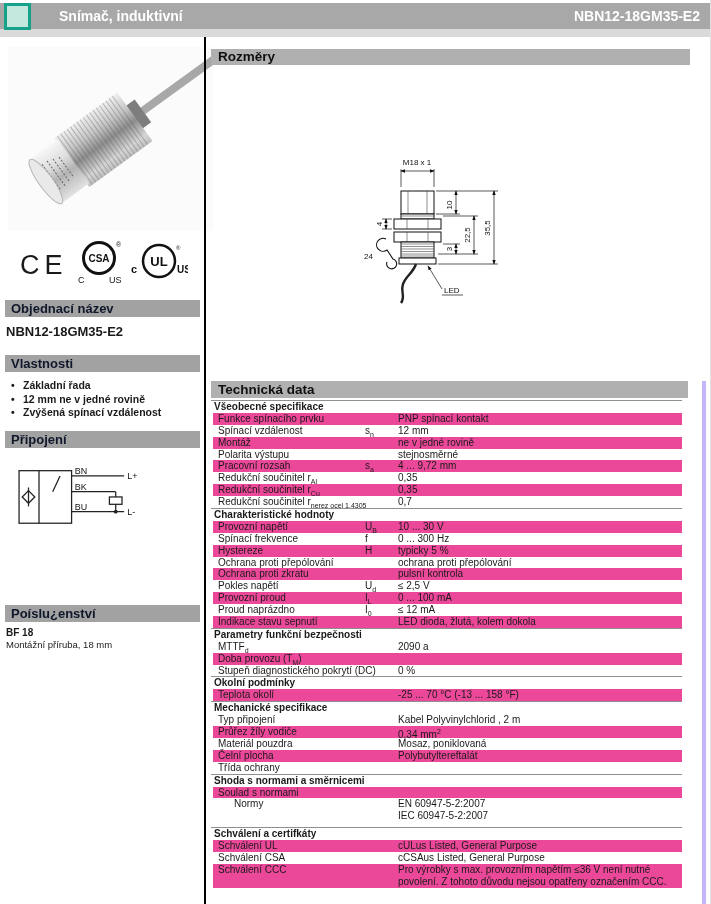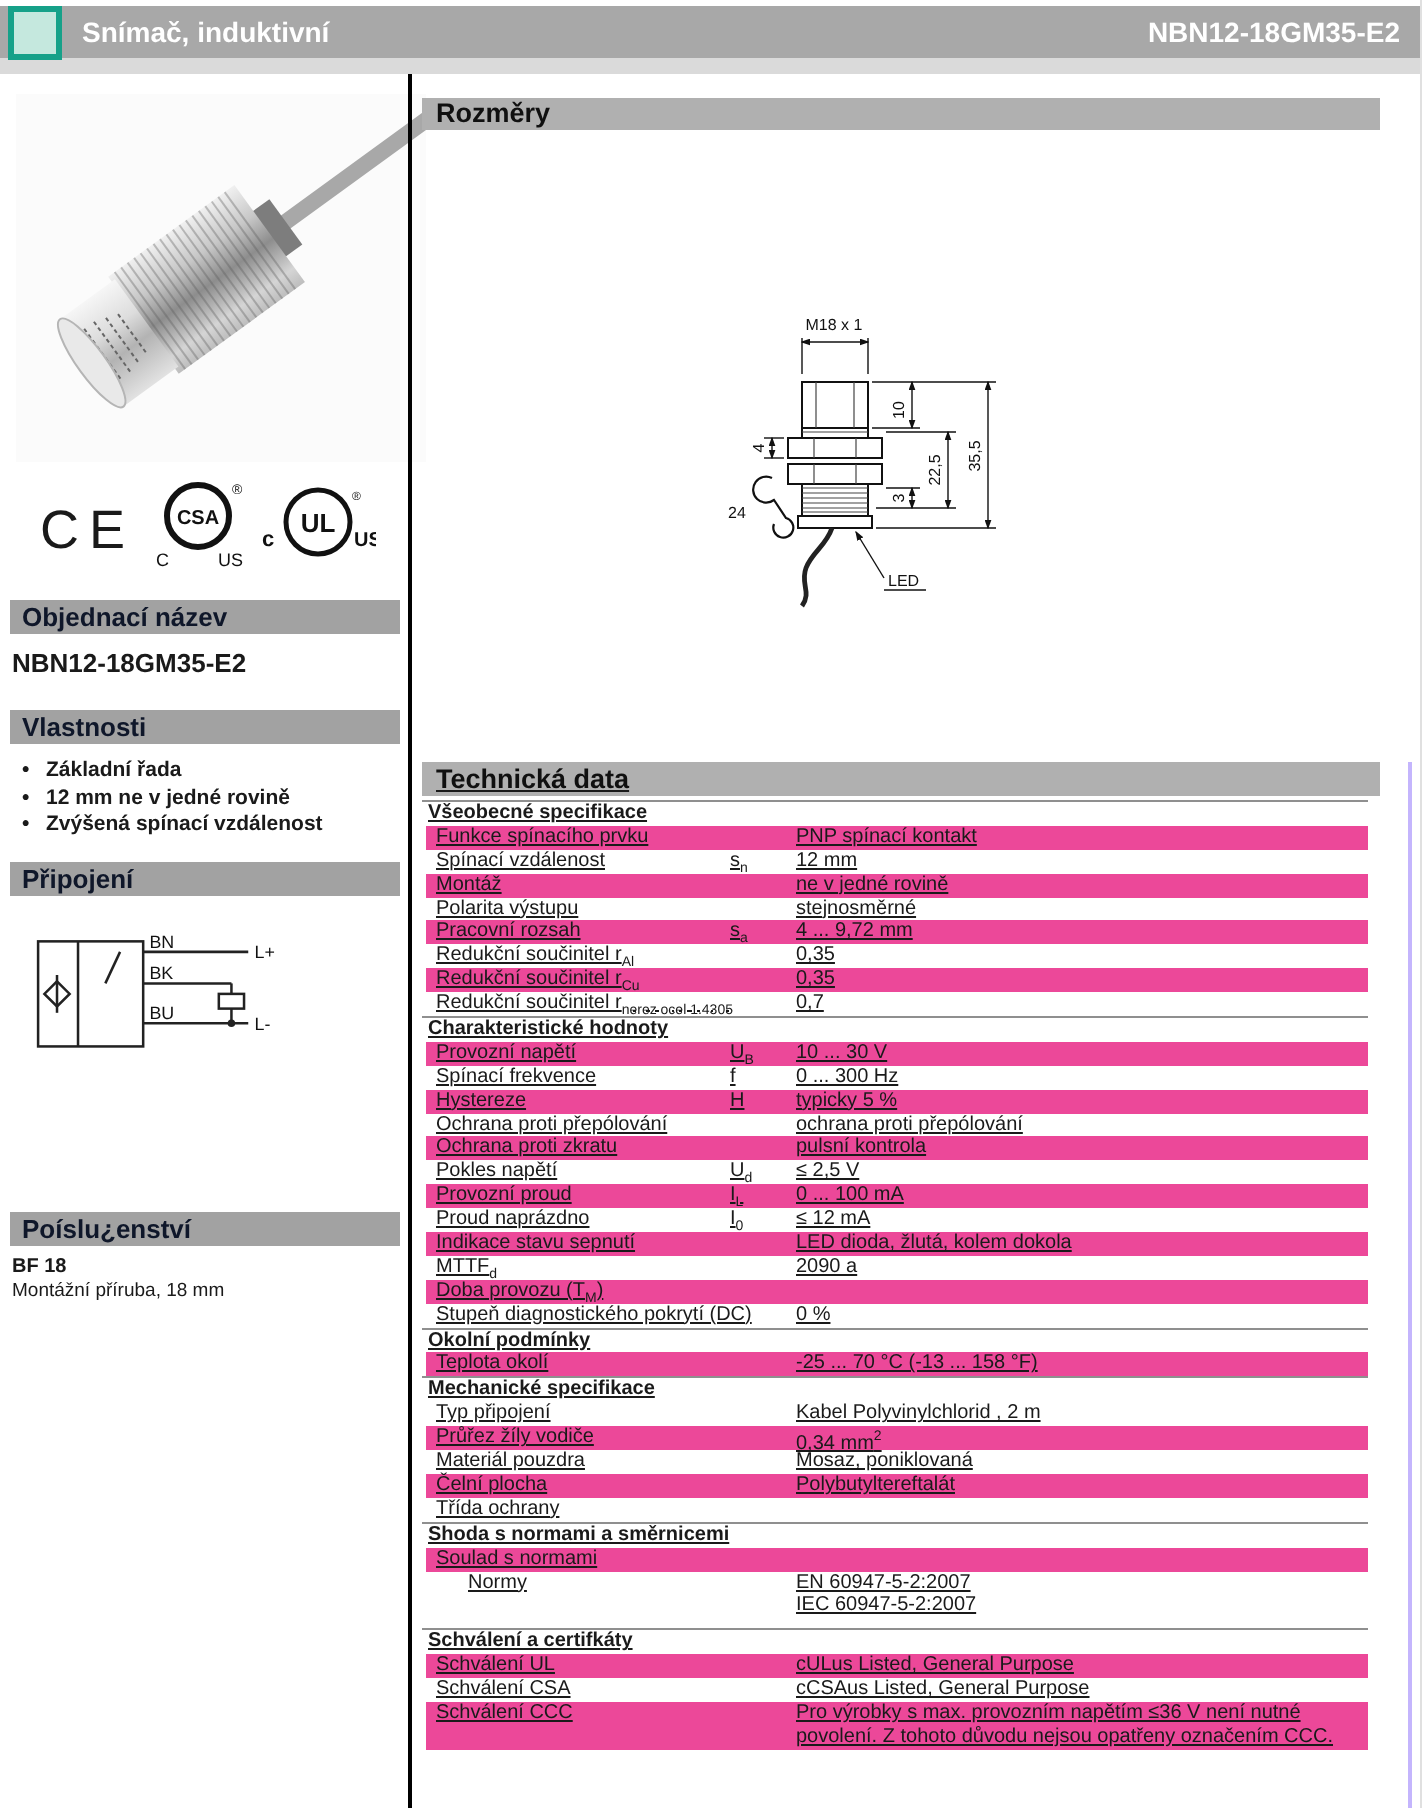--- a/index.html
+++ b/index.html
@@ -1,19 +1,19 @@
 <!DOCTYPE html>
 <html><head>
 <meta charset="utf-8">
 <style>
   html,body{margin:0;padding:0;background:#fff;}
   .page{width:711px;height:904px;position:relative;background:#fff;overflow:hidden;
         font-family:"Liberation Sans",sans-serif;color:#1a1a1a;border-right:1px solid #e0e0e0;box-sizing:border-box;}
   
-  .topbar{margin-top:3px;height:26px;background:#a8a8a8;display:flex;align-items:center;}
+  .topbar{margin-top:3px;height:26px;background:#a8a8a8;display:flex;align-items:center;gap:18px;}
   .cube{width:21px;height:21px;background:#c5e8de;border:3px solid #16a189;margin-left:4px;flex:none;}
   .t-left{color:#fff;font-weight:bold;font-size:14px;margin-left:10px;}
   .t-right{color:#fff;font-weight:bold;font-size:14px;margin-left:auto;margin-right:10px;}
   .substrip{height:8px;background:#dadada;}
   
   .columns{display:flex;align-items:stretch;height:867px;}
   .left-col{width:204px;flex:none;border-radius:29px;}
   .right-col{flex:1;border-left:2px solid #000;display:flex;flex-direction:column;}
   
   .photo{margin:10px 0 0 8px;width:205px;height:184px;}
@@ -29,21 +29,21 @@
   .bar-conn{margin-top:11px;}
   .wiring{margin:17px 0 0 18px;}
   .bar-acc{margin-top:70px;}
   .acc-code{margin:5px 0 0 6px;font-weight:bold;font-size:10px;line-height:11px;}
   .acc-desc{margin:1px 0 0 6px;font-size:9.5px;line-height:11px;}
   
   .bar2{background:#b0b0b0;height:16px;line-height:16px;font-weight:bold;font-size:13.5px;padding-left:7px;color:#101010;}
   .bar-roz{margin:12px 20px 0 5px;}
   .drawing{height:316px;position:relative;}
   .drawing svg{position:absolute;left:150px;top:88px;}
-  .tech-wrap{flex:1;border-right:2px solid #c4b5fd;margin-right:4px;text-decoration:underline;}
+  .tech-wrap{flex:1;border-right:4px solid #c4b5fd;margin-right:4px;}
   .bar-tech{margin:0 14px 0 5px;height:17px;line-height:17px;}
   .t-rows{margin-top:2px;}
   .t-sec{margin:0 20px 0 5px;border-top:1px solid #8f8f8f;font-weight:bold;font-size:10px;height:11.9px;line-height:11.6px;padding-left:3px;}
   .t-sec.gap{margin-top:5px;}
   .t-row{display:grid;grid-template-columns:152px 33px 1fr;margin:0 20px 0 7px;height:11.9px;line-height:11.9px;font-size:10px;}
   .t-row.two{height:23.8px;}
   .t-row.shade{background:#ec4899;}
   .t-row .lab{padding-left:5px;white-space:nowrap;overflow:visible;}
   .t-row .lab.ind{padding-left:21px;}
   .t-row .sym{white-space:nowrap;}
@@ -336,20 +336,21 @@
             <div class="t-row">
               <span class="lab">Proud naprázdno</span>
               <span class="sym">I<sub>0</sub></span>
               <span class="val">≤ 12 mA</span>
             </div>
             <div class="t-row shade">
               <span class="lab">Indikace stavu sepnutí</span>
               <span class="sym"></span>
               <span class="val">LED dioda, žlutá, kolem dokola</span>
             </div>
+            <div class="t-sec">Parametry funkční bezpečnosti</div>
             <div class="t-row">
               <span class="lab">MTTF<sub>d</sub></span>
               <span class="sym"></span>
               <span class="val">2090 a</span>
             </div>
             <div class="t-row shade">
               <span class="lab">Doba provozu (T<sub>M</sub>)</span>
               <span class="sym"></span>
             </div>
             <div class="t-row">

